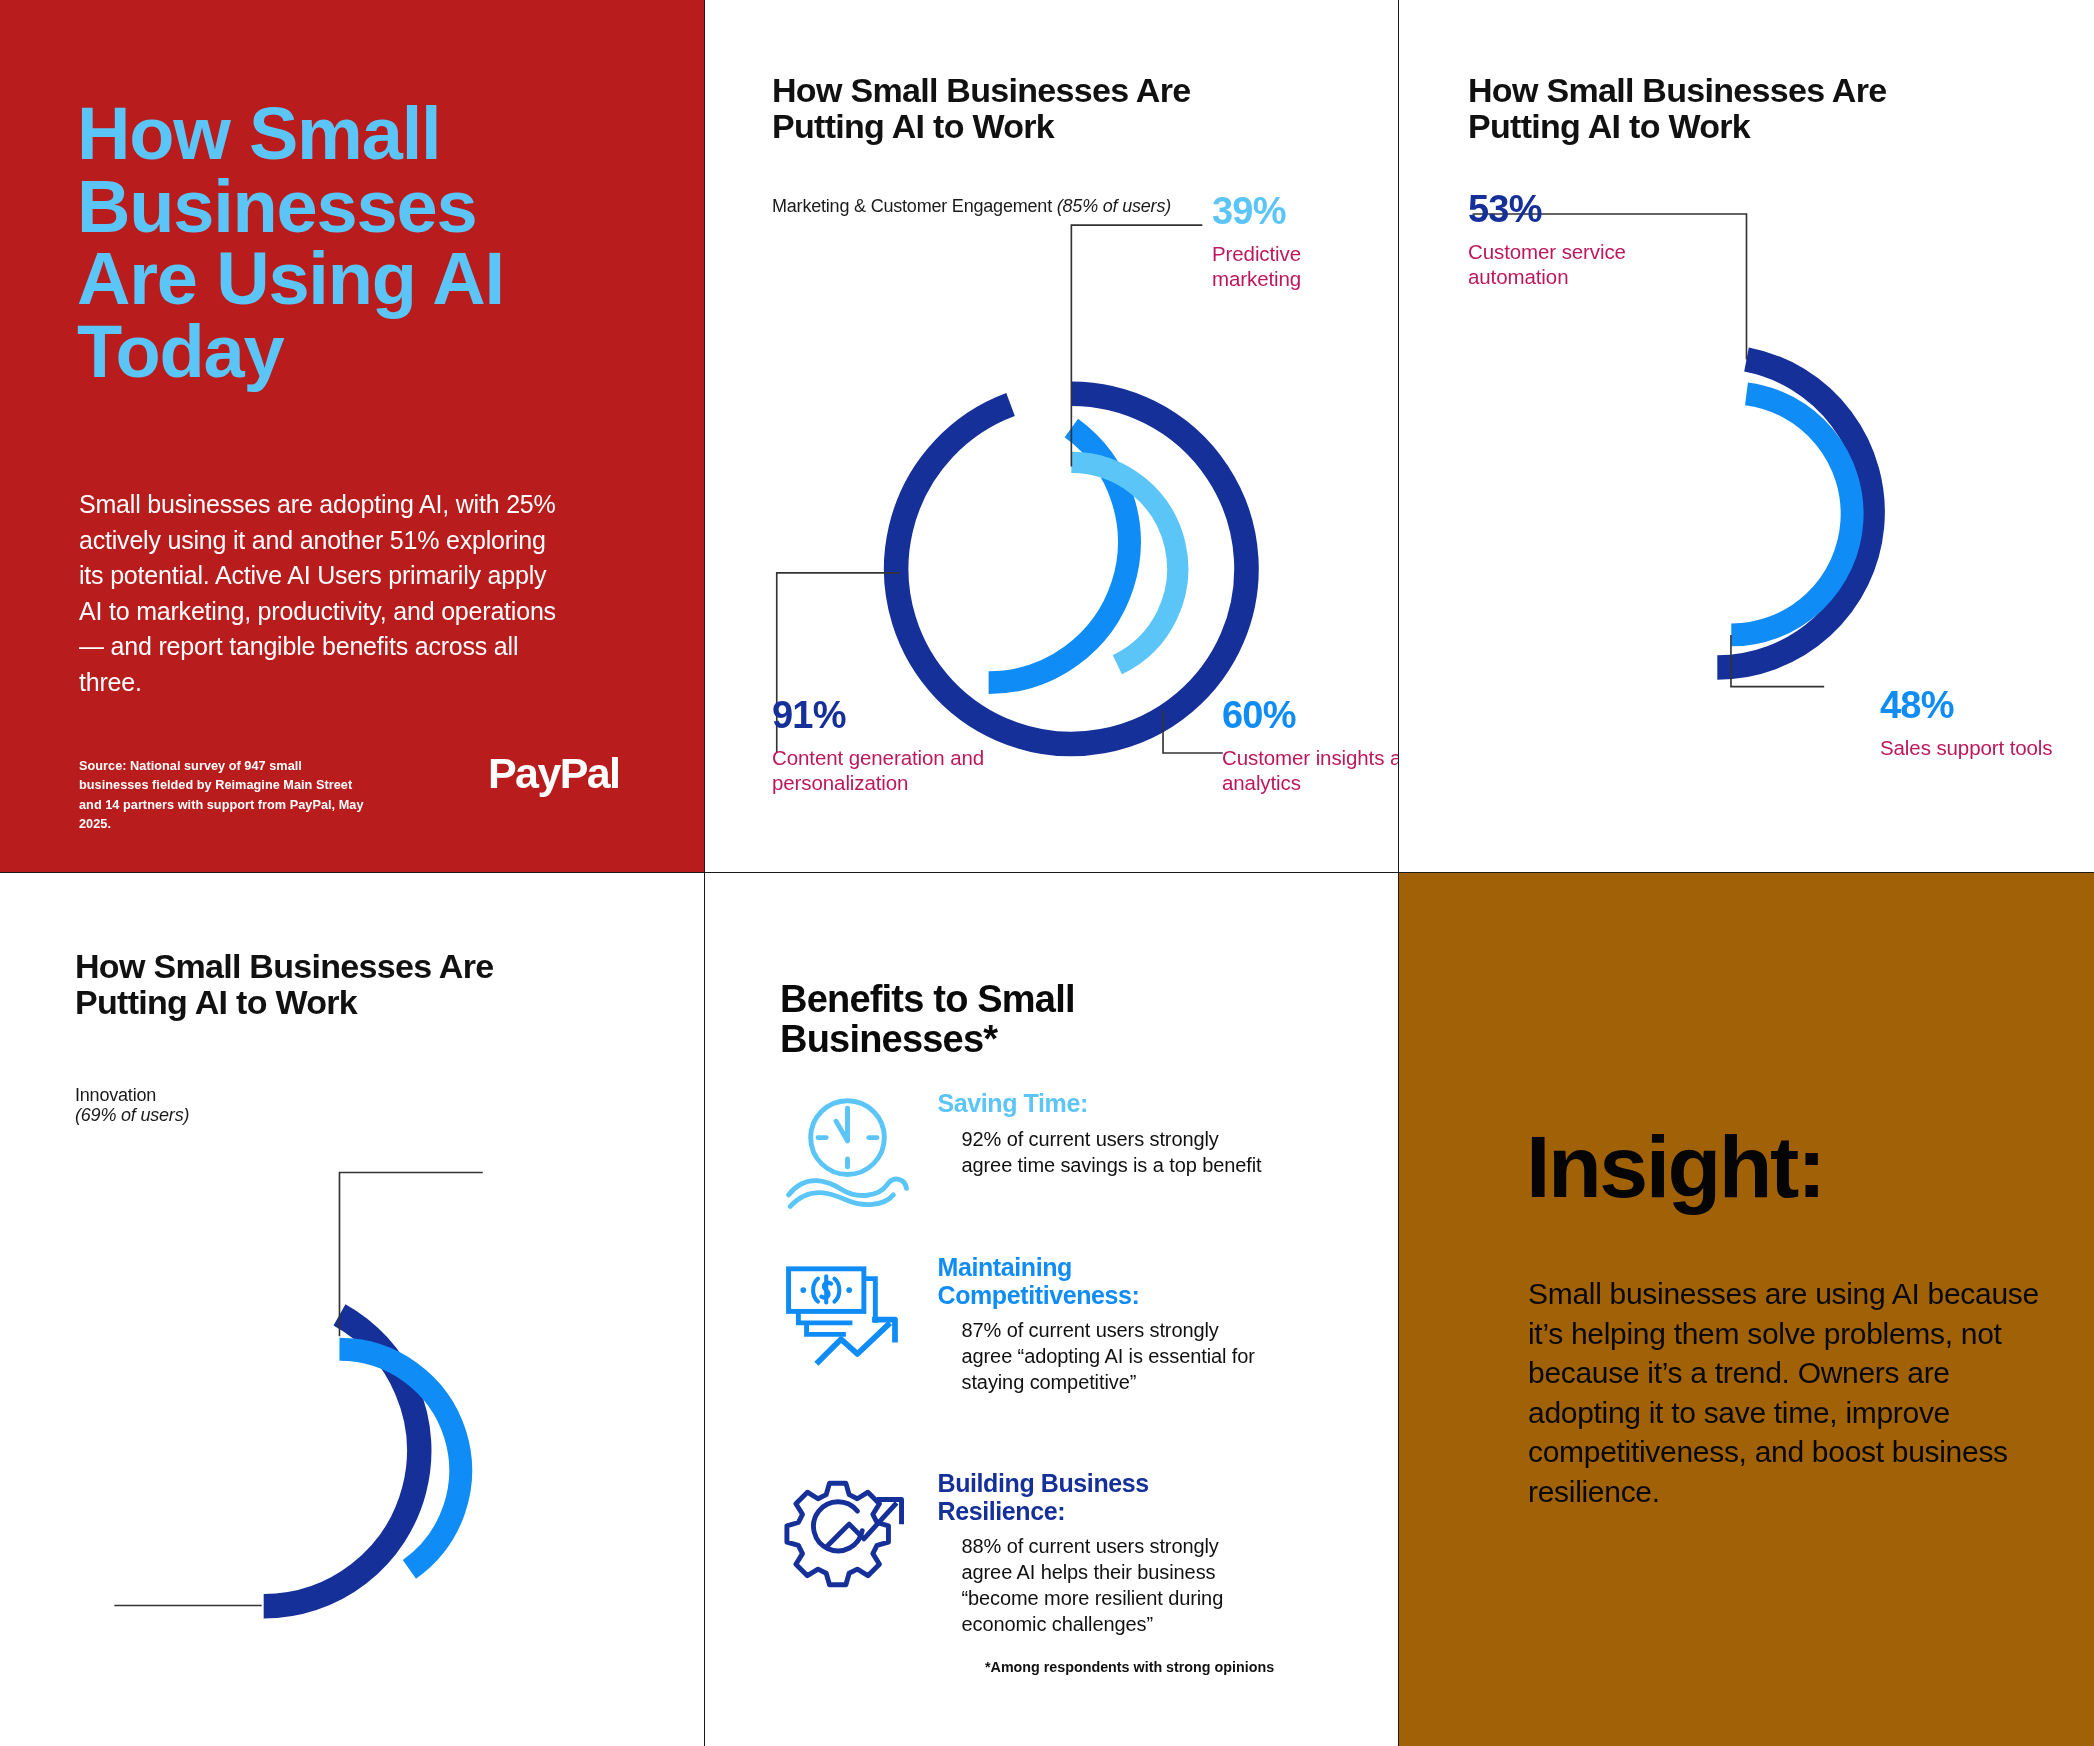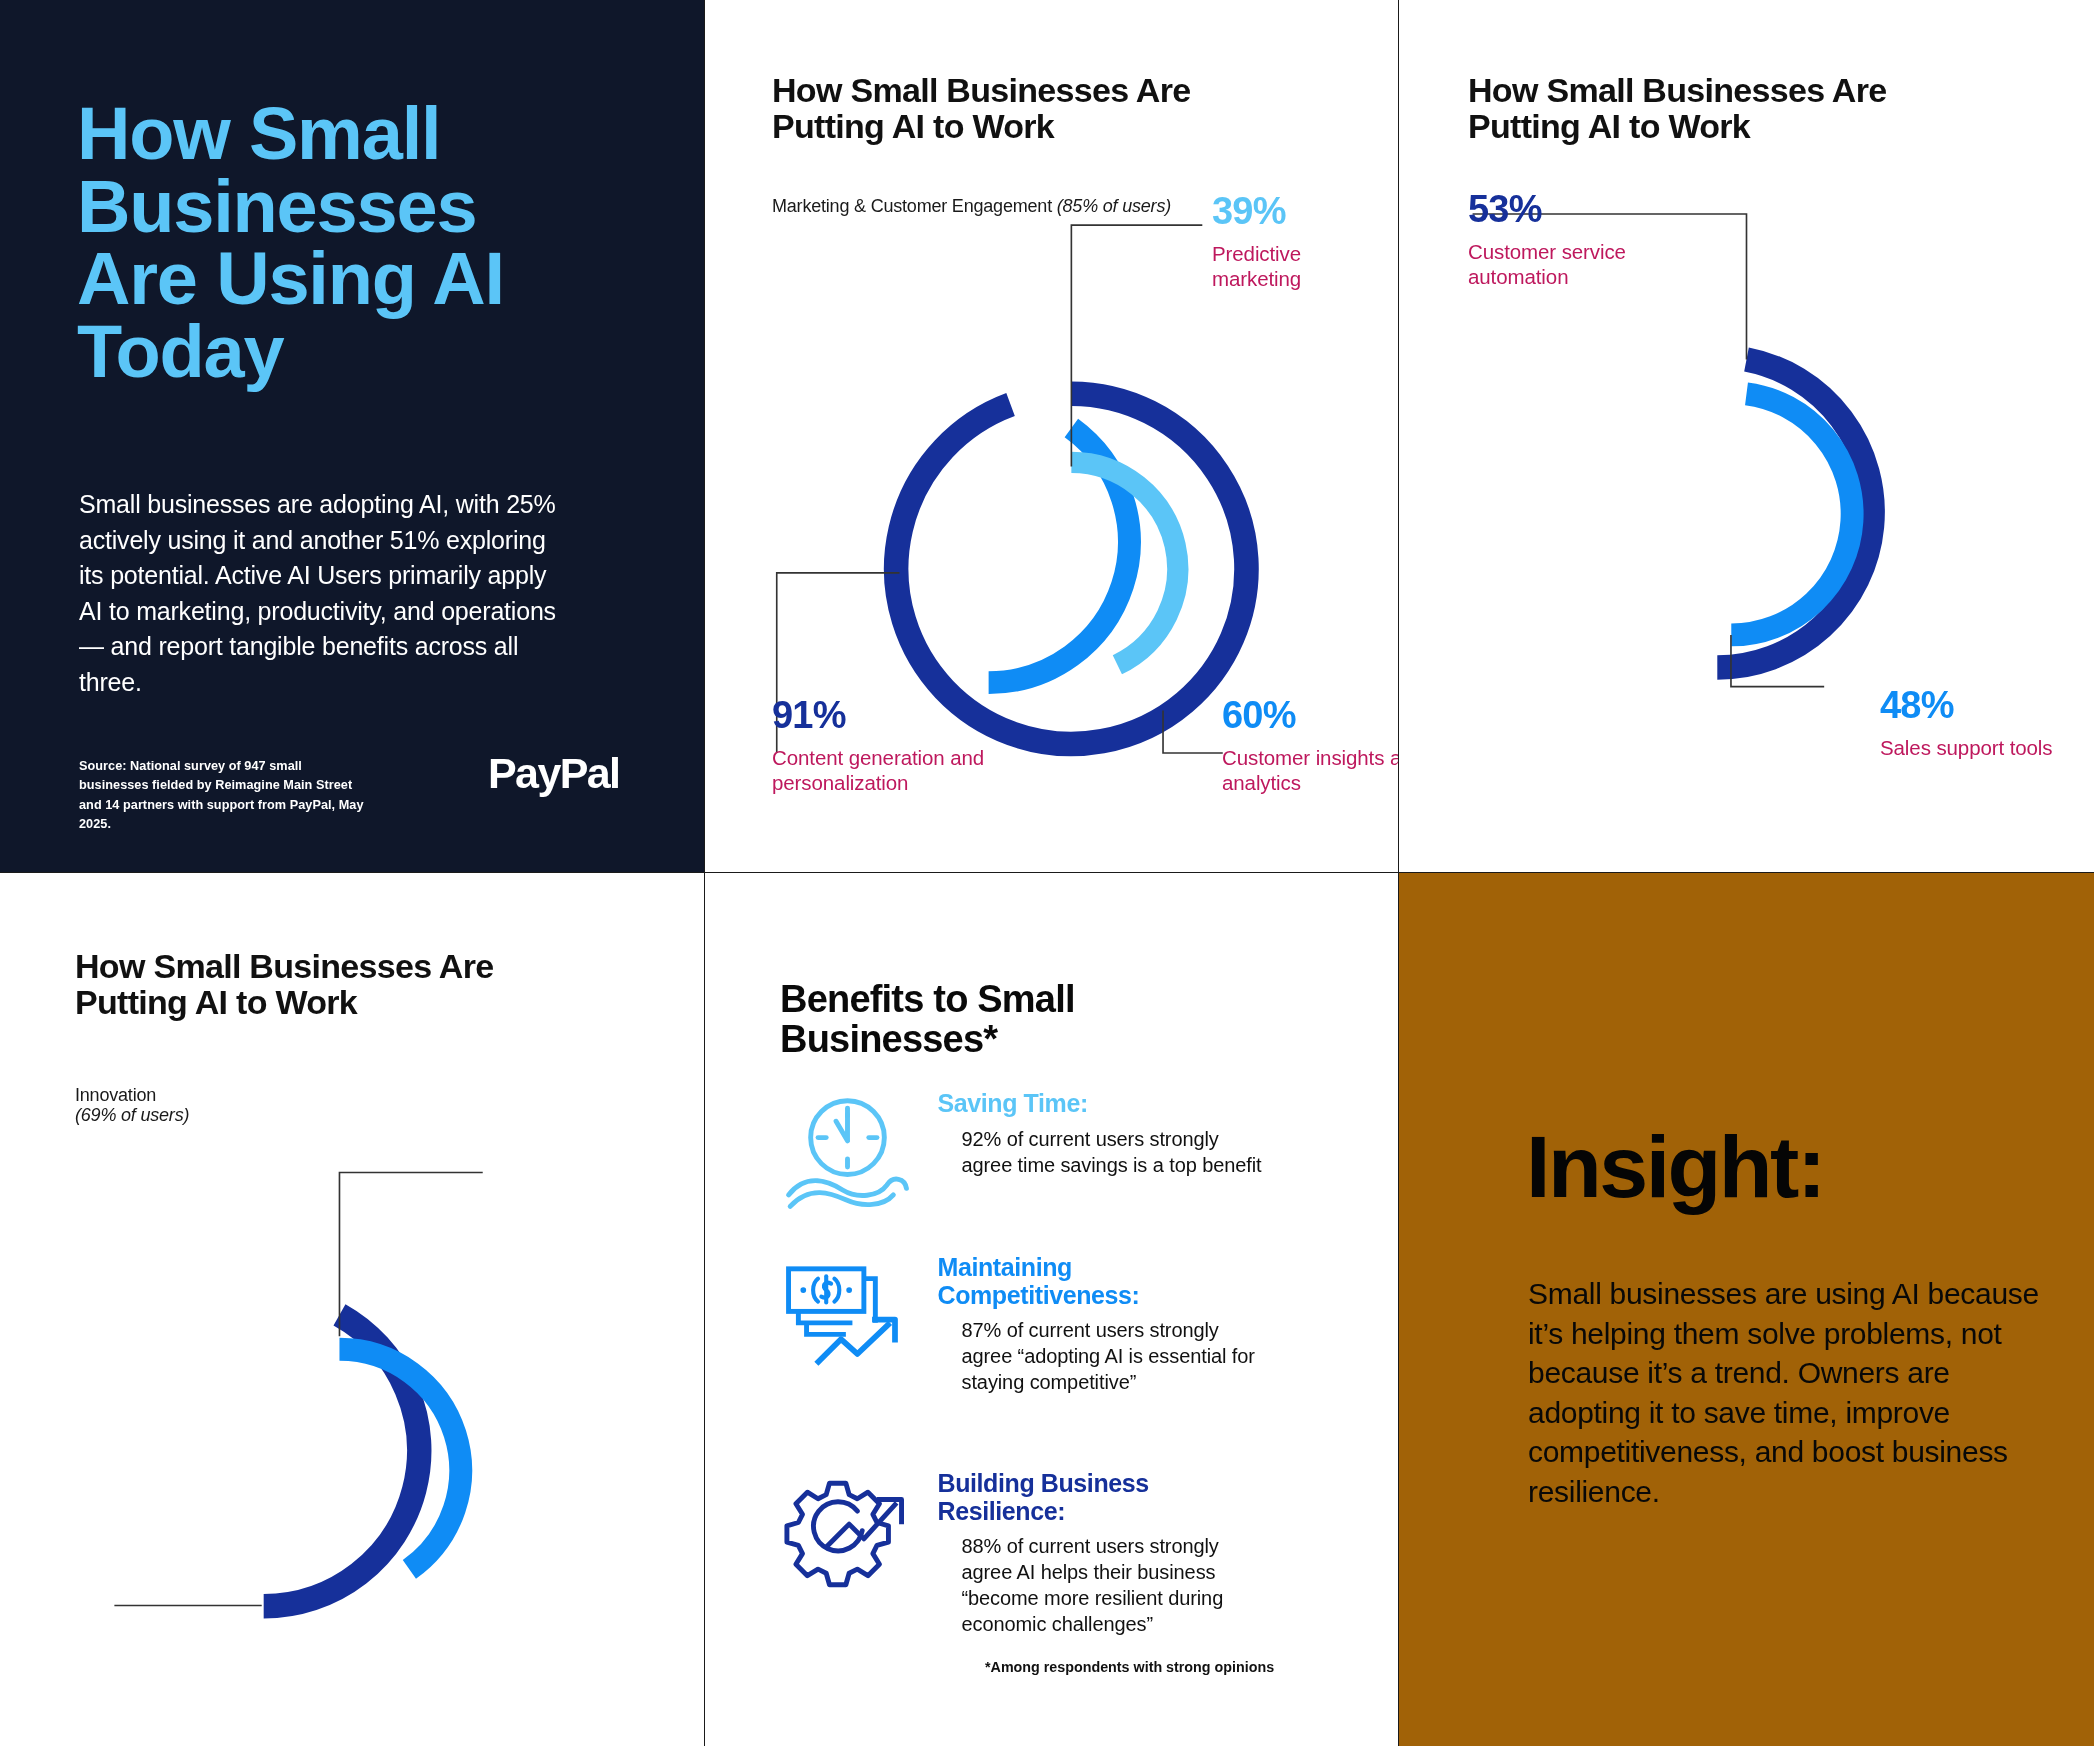--- a/index.html
+++ b/index.html
@@ -15,21 +15,21 @@
     grid-template-rows:872px 874px;
     background:#ffffff;
   }
   .panel { position:relative; overflow:hidden; }
 
   
   .panel.c2, .panel.c3 { border-left:1.6px solid #1a1a1a; }
   .panel.r2 { border-top:1.6px solid #1a1a1a; }
 
   
-  .hero { background:#0f172a; }
+  .hero { background:#b91c1c; }
   .hero-title {
     position:absolute; left:77px; top:98px; width:524px;
     color:#5BC5F7;
     font-size:74px; font-weight:700; line-height:0.98;
     letter-spacing:-1.2px;
   }
   .hero-body {
     position:absolute; left:79px; top:487px; width:491px;
     color:#ffffff; font-size:25px; line-height:1.42; font-weight:400;
     letter-spacing:-0.2px;

